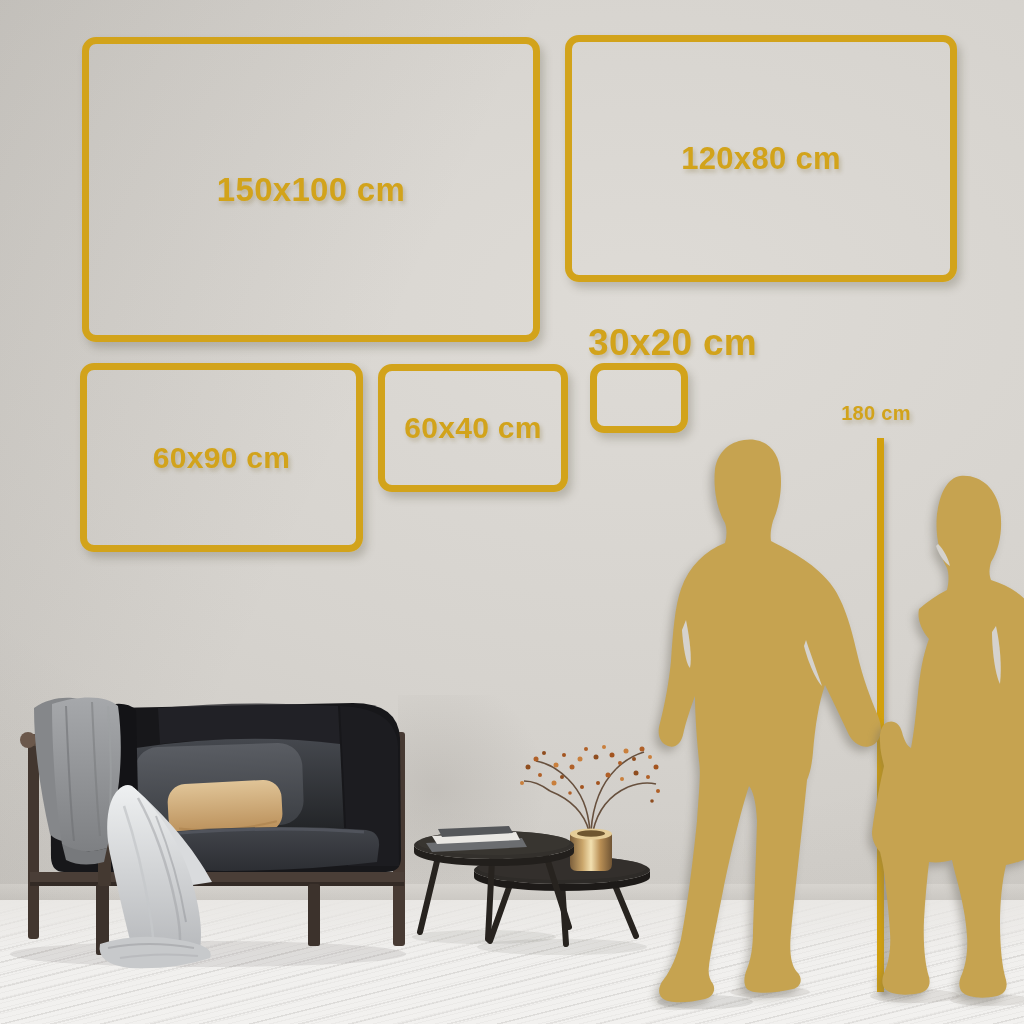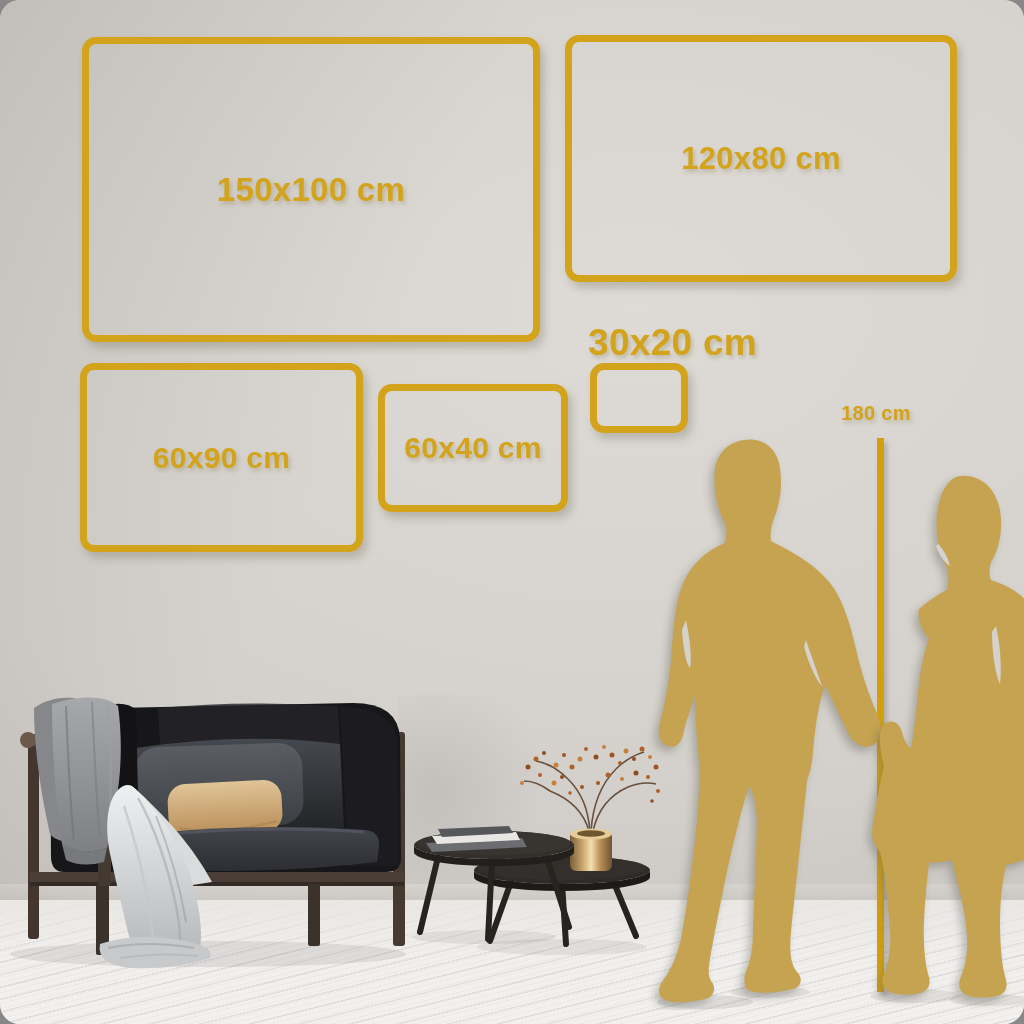--- a/index.html
+++ b/index.html
@@ -1,20 +1,19 @@
 <!DOCTYPE html>
 <html><head>
 <meta charset="utf-8">
 <style>
   html,body{margin:0;padding:0;background:#888;}
   .stage{
     position:relative;width:1024px;height:1024px;overflow:hidden;
     font-family:"Liberation Sans","DejaVu Sans",sans-serif;
     background:#d3d0cb;
-    border-radius:20px;
   }
   
   .wall{
     position:absolute;left:0;top:0;width:1024px;height:900px;
     background:
       radial-gradient(130% 95% at 62% 34%, #dedbd6 0%, #d6d3ce 45%, #c9c6c1 100%);
   }
   .wall-vignette{
     position:absolute;left:0;top:0;width:1024px;height:900px;
     background:
@@ -48,21 +47,21 @@
   .frame-label,.floating-label,.height-label{
     color:#d2a31b;font-weight:700;letter-spacing:.3px;
     text-shadow:2px 3px 4px rgba(125,105,45,.30);
     white-space:nowrap;
   }
   .f-150{left:82px;top:37px;width:458px;height:305px;}
   .f-150 .frame-label{font-size:33px;}
   .f-120{left:565px;top:35px;width:392px;height:247px;}
   .f-120 .frame-label{font-size:31px;}
   .f-30{left:590px;top:363px;width:98px;height:70px;}
-  .f-60x40{left:378px;top:364px;width:190px;height:128px;margin-top:20px;}
+  .f-60x40{left:378px;top:364px;width:190px;height:128px;}
   .f-60x40 .frame-label{font-size:30px;}
   .f-60x90{left:80px;top:363px;width:283px;height:189px;}
   .f-60x90 .frame-label{font-size:30px;}
   .label-30{position:absolute;left:588px;top:322px;font-size:37px;}
   
   .height-label{position:absolute;left:796px;top:402px;width:160px;text-align:center;font-size:20px;}
   .height-line{
     position:absolute;left:877px;top:438px;width:7px;height:554px;
     background:#d2a00e;box-shadow:3px 4px 5px rgba(110,100,80,.35);
   }

